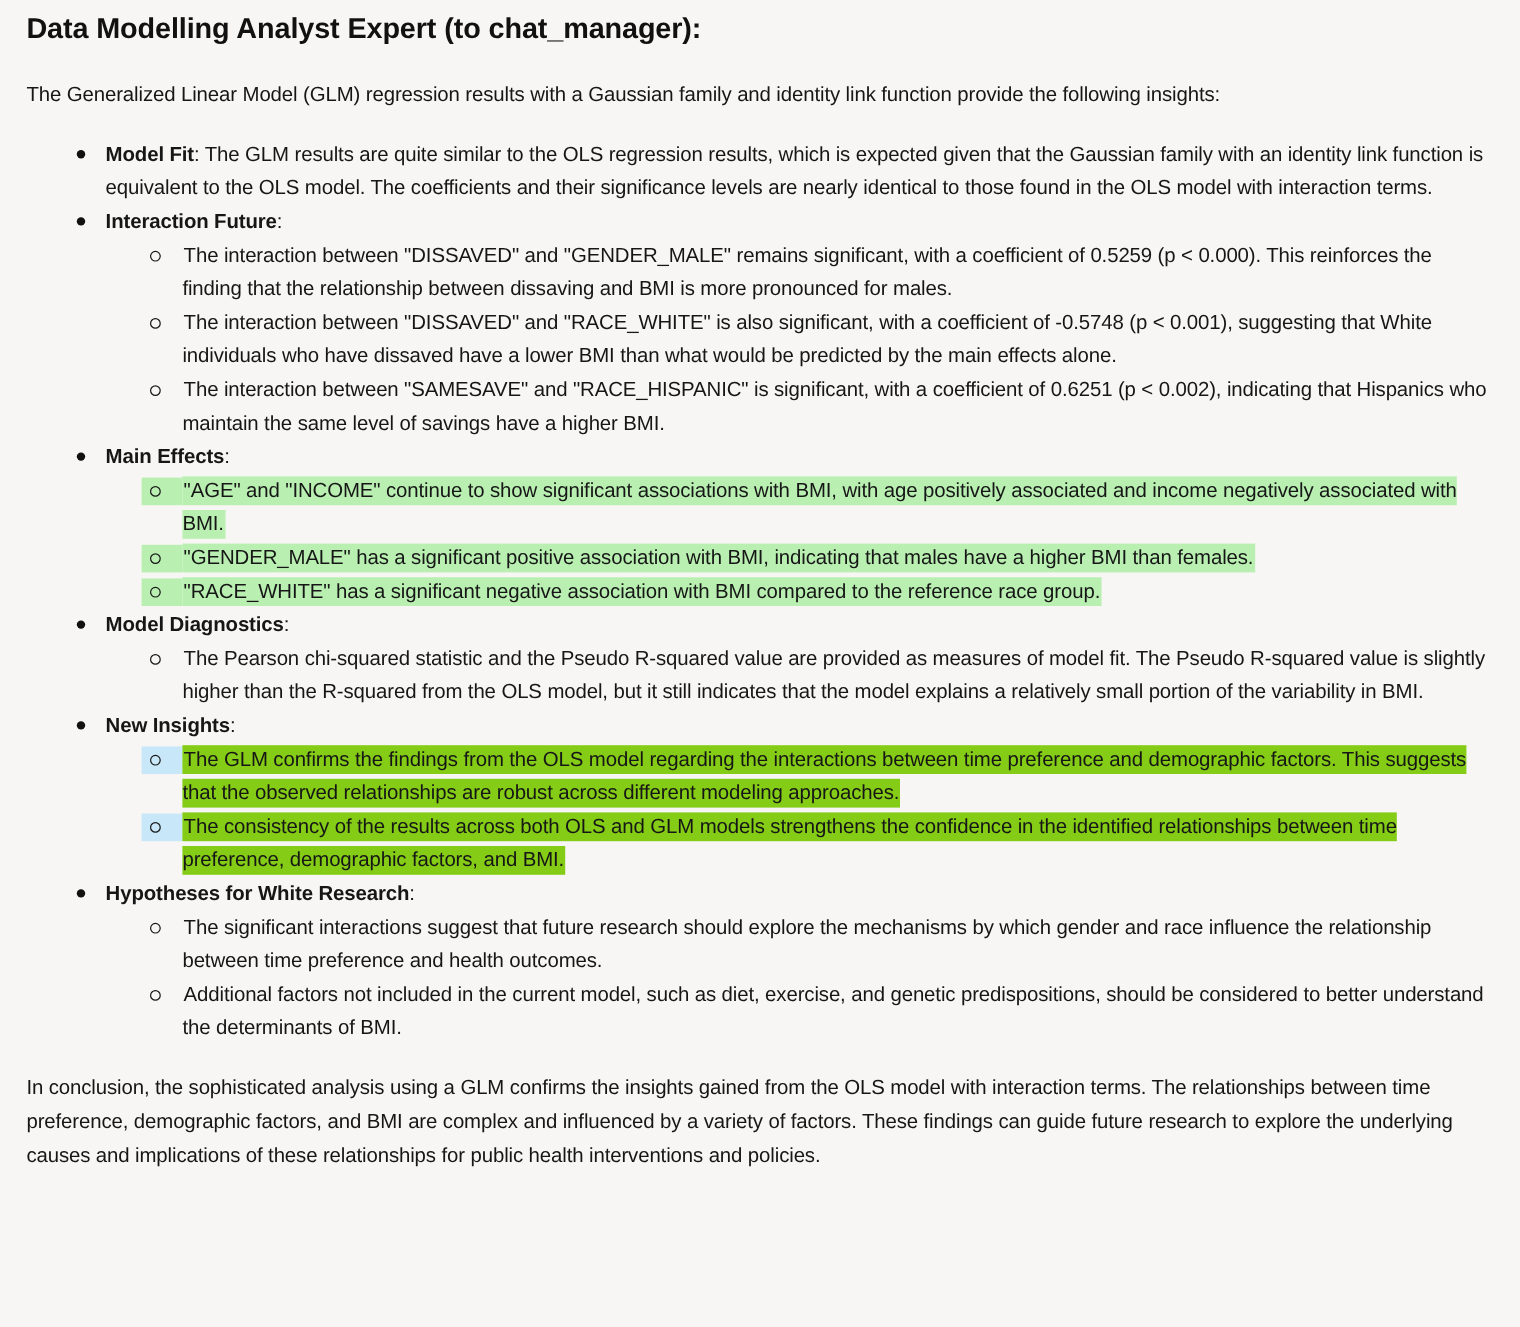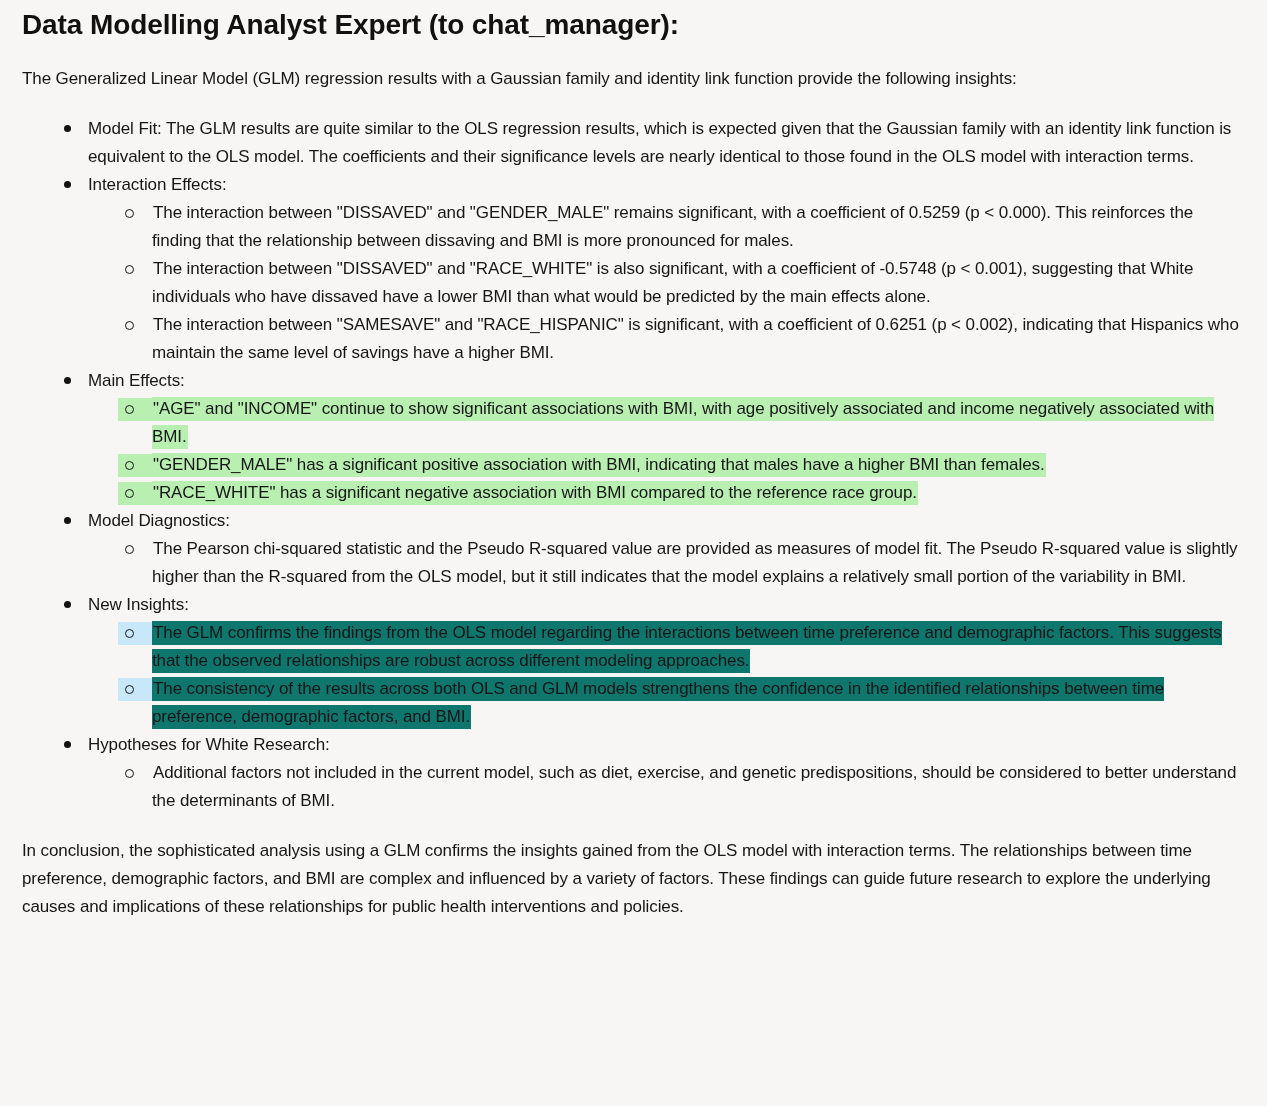--- a/index.html
+++ b/index.html
@@ -13,21 +13,21 @@
     background: #f7f6f4;
     color: #161616;
     font-family: "Liberation Sans", "DejaVu Sans", sans-serif;
     font-size: 17px;
     line-height: 28px;
     padding: 12px 22px 20px 22px;
     letter-spacing: -0.1px;
     overflow: hidden;
   }
   .speaker-heading {
-    font-size: 28px;
+    font-size: 24px;
     line-height: 26px;
     font-weight: bold;
     margin: 0 0 27px 0;
     color: #111;
   }
   .intro {
     margin: 0 0 22px 0;
   }
   ul.top-list {
     list-style: none;
@@ -40,21 +40,21 @@
   }
   li.top-item > .disc {
     position: absolute;
     left: 42px;
     top: 10px;
     width: 7px;
     height: 7px;
     border-radius: 50%;
     background: #111;
   }
-  .b { font-weight: normal; }
+  .b { font-weight: bold; }
   ul.sub-list {
     list-style: none;
     margin: 0 0 0 30px;
     padding: 0;
   }
   li.sub-item {
     display: flex;
     align-items: flex-start;
   }
   .sub-marker {
@@ -78,42 +78,42 @@
     flex: 1 1 auto;
     min-width: 0;
   }
   .sub-text > span {
     
     padding: 2px 1px 3px 1px;
   }
   li.hl-green .sub-marker { background: #b9f0b2; }
   li.hl-green .sub-text > span { background: #b9f0b2; }
   li.hl-blue .sub-marker { background: #c8e7f8; }
-  li.hl-blue .sub-text > span { background: #0f766e; }
+  li.hl-blue .sub-text > span { background: #84cc16; }
   .conclusion {
     margin: 22px 0 0 0;
   }
 </style>
 </head>
 <body>
 
 <h1 class="speaker-heading">Data Modelling Analyst Expert (to chat_manager):</h1>
 
 <p class="intro">The Generalized Linear Model (GLM) regression results with a Gaussian family and identity link function provide the following insights:</p>
 
 <ul class="top-list">
 
   <li class="top-item">
     <span class="disc"></span>
     <span class="b">Model Fit</span><span>: The GLM results are quite similar to the OLS regression results, which is expected given that the Gaussian family with an identity link function is equivalent to the OLS model. The coefficients and their significance levels are nearly identical to those found in the OLS model with interaction terms.</span>
   </li>
 
   <li class="top-item">
     <span class="disc"></span>
-    <span class="b">Interaction Effects</span><span>:</span>
+    <span class="b">Interaction Future</span><span>:</span>
     <ul class="sub-list">
       <li class="sub-item">
         <span class="sub-marker">
             <span class="ring"></span>
           </span>
         <span class="sub-text"><span>The interaction between "DISSAVED" and "GENDER_MALE" remains significant, with a coefficient of 0.5259 (p &lt; 0.000). This reinforces the finding that the relationship between dissaving and BMI is more pronounced for males.</span></span>
       </li>
       <li class="sub-item">
         <span class="sub-marker">
             <span class="ring"></span>
@@ -187,20 +187,26 @@
   </li>
 
   <li class="top-item">
     <span class="disc"></span>
     <span class="b">Hypotheses for White Research</span><span>:</span>
     <ul class="sub-list">
       <li class="sub-item">
         <span class="sub-marker">
             <span class="ring"></span>
           </span>
+        <span class="sub-text"><span>The significant interactions suggest that future research should explore the mechanisms by which gender and race influence the relationship between time preference and health outcomes.</span></span>
+      </li>
+      <li class="sub-item">
+        <span class="sub-marker">
+            <span class="ring"></span>
+          </span>
         <span class="sub-text"><span>Additional factors not included in the current model, such as diet, exercise, and genetic predispositions, should be considered to better understand the determinants of BMI.</span></span>
       </li>
     </ul>
   </li>
 
 </ul>
 
 <p class="conclusion">In conclusion, the sophisticated analysis using a GLM confirms the insights gained from the OLS model with interaction terms. The relationships between time preference, demographic factors, and BMI are complex and influenced by a variety of factors. These findings can guide future research to explore the underlying causes and implications of these relationships for public health interventions and policies.</p>
 
 </body></html>

